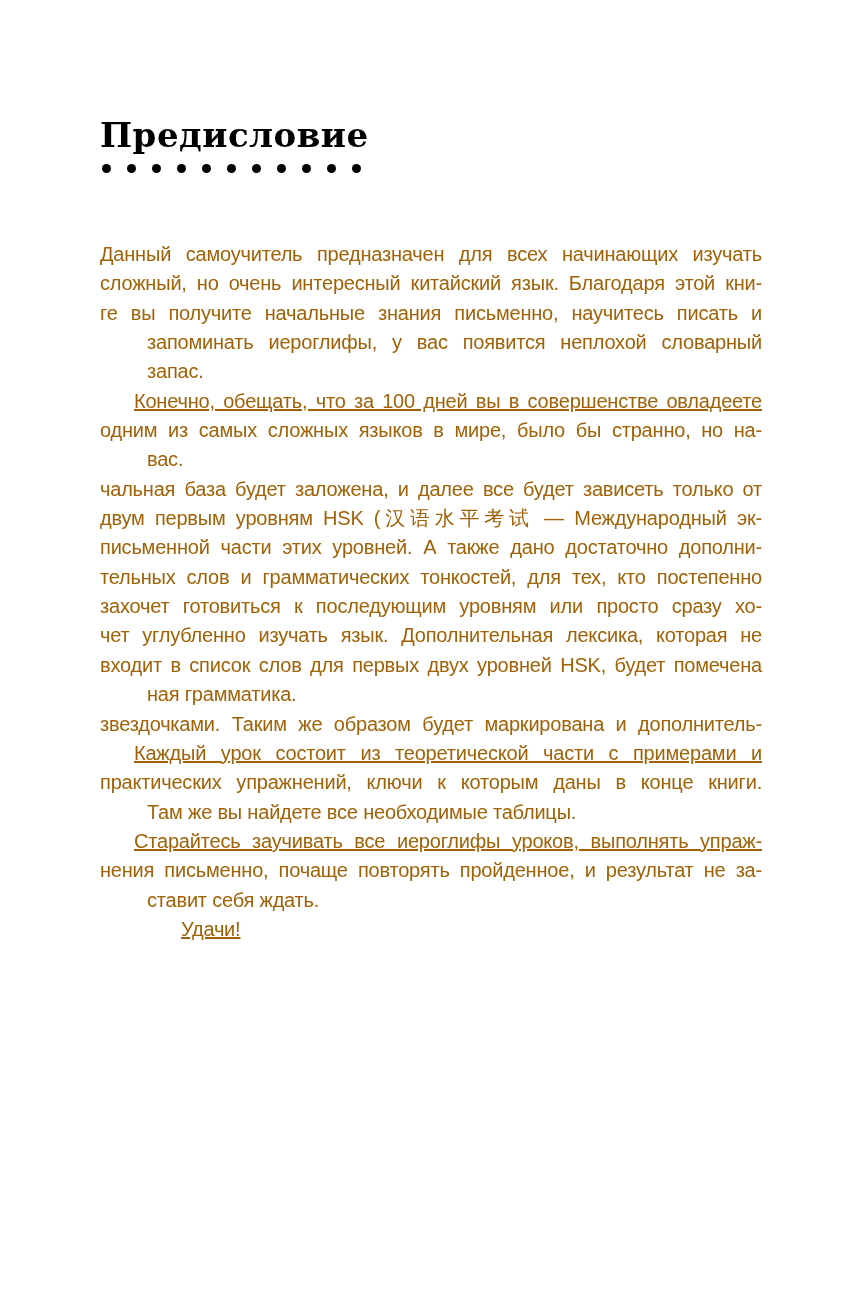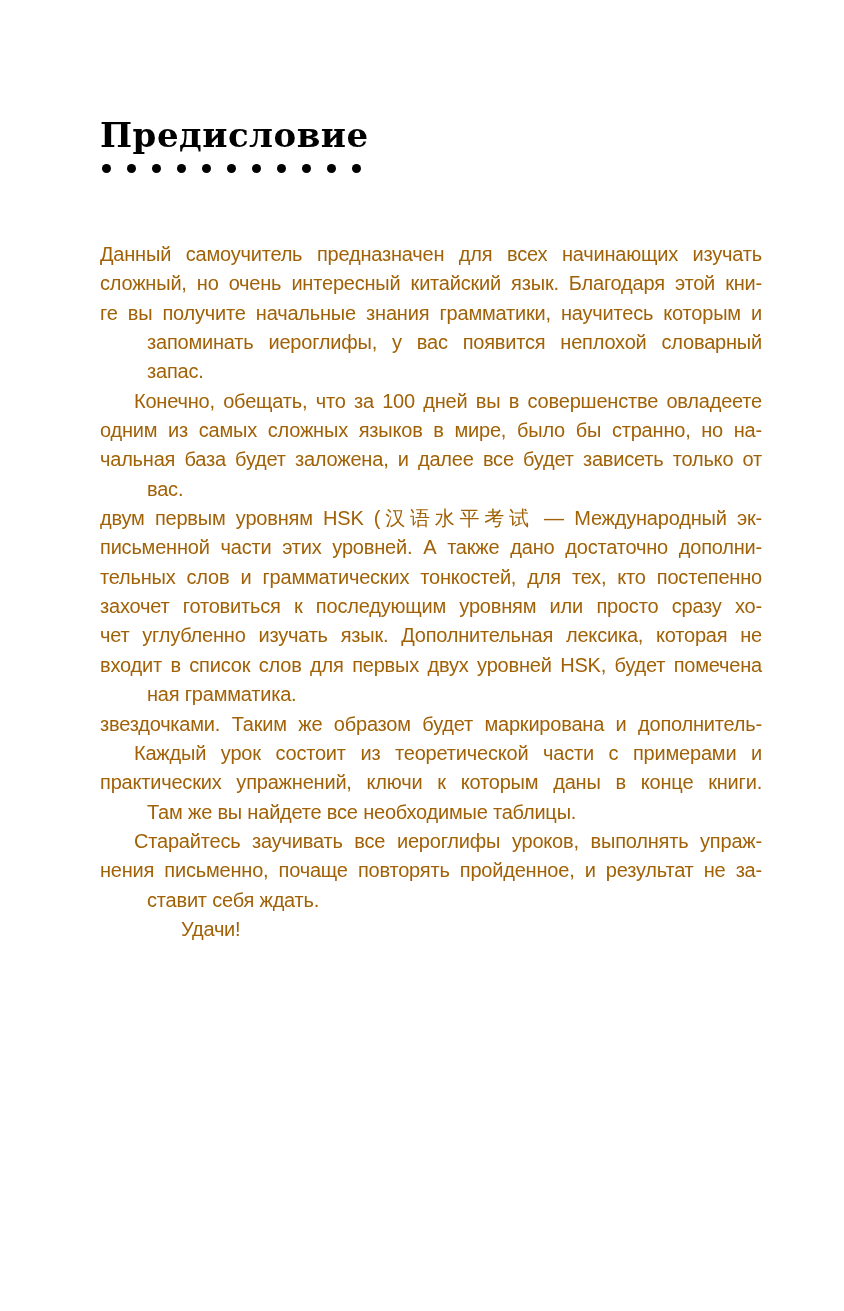--- a/index.html
+++ b/index.html
@@ -34,21 +34,21 @@
     top: 240px;
     width: 662px;
     font-size: 20px;
     line-height: 29.35px;
     letter-spacing: -0.2px;
     color: #a16207;
   }
   .para { margin: 0; padding: 0; }
   .line { display: block; text-align: justify; text-align-last: justify; }
   .line.last { text-align-last: left; margin-left: 47px; }
-  .line.indent { text-indent: 34px; }
+  .line.indent { text-indent: 34px; text-decoration: underline; }
 
   
   .footer {
     position: absolute;
     left: 96px;
     top: 1175px;
     width: 28px;
     display: flex;
     flex-direction: column;
     align-items: center;
@@ -83,28 +83,28 @@
         <span class="dot"></span>
         <span class="dot"></span>
         <span class="dot"></span>
       </div>
   </div>
 
   <div class="body-text">
       <p class="para">
         <span class="line">Данный самоучитель предназначен для всех начинающих изучать</span>
         <span class="line">сложный, но очень интересный китайский язык. Благодаря этой кни-</span>
-        <span class="line">ге вы получите начальные знания грамматики, научитесь которым и</span>
+        <span class="line">ге вы получите начальные знания письменно, научитесь писать и</span>
         <span class="line last">запоминать иероглифы, у вас появится неплохой словарный запас.</span>
       </p>
       <p class="para">
         <span class="line indent">Конечно, обещать, что за 100 дней вы в совершенстве овладеете</span>
         <span class="line">одним из самых сложных языков в мире, было бы странно, но на-</span>
+        <span class="line last">вас.</span>
         <span class="line">чальная база будет заложена, и далее все будет зависеть только от</span>
-        <span class="line last">вас.</span>
       </p>
       <p class="para">
         <span class="line">двум первым уровням HSK (汉语水平考试 — Международный эк-</span>
         <span class="line">письменной части этих уровней. А также дано достаточно дополни-</span>
         <span class="line">тельных слов и грамматических тонкостей, для тех, кто постепенно</span>
         <span class="line">захочет готовиться к последующим уровням или просто сразу хо-</span>
         <span class="line">чет углубленно изучать язык. Дополнительная лексика, которая не</span>
         <span class="line">входит в список слов для первых двух уровней HSK, будет помечена</span>
         <span class="line last">ная грамматика.</span>
         <span class="line">звездочками. Таким же образом будет маркирована и дополнитель-</span>

